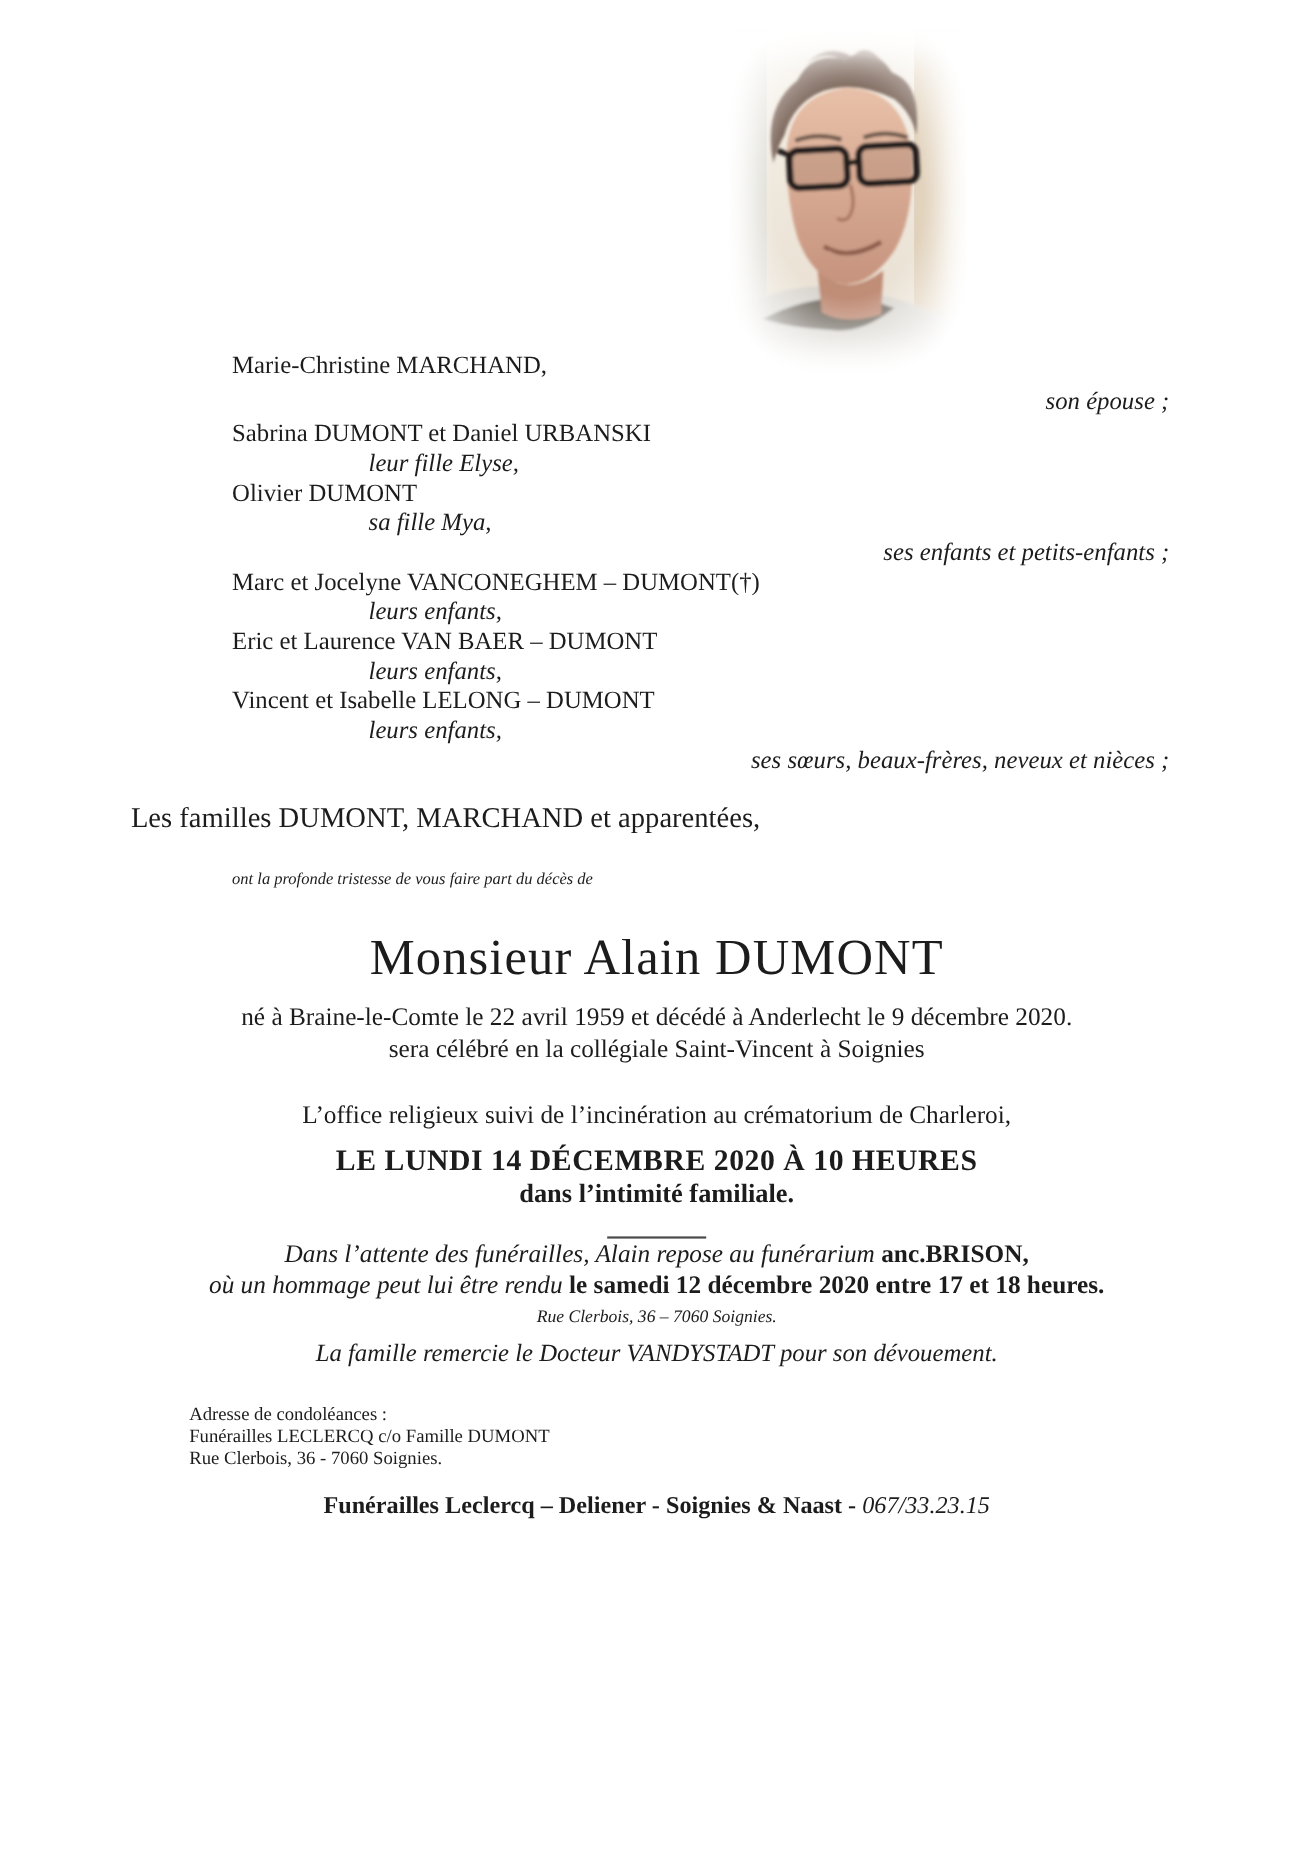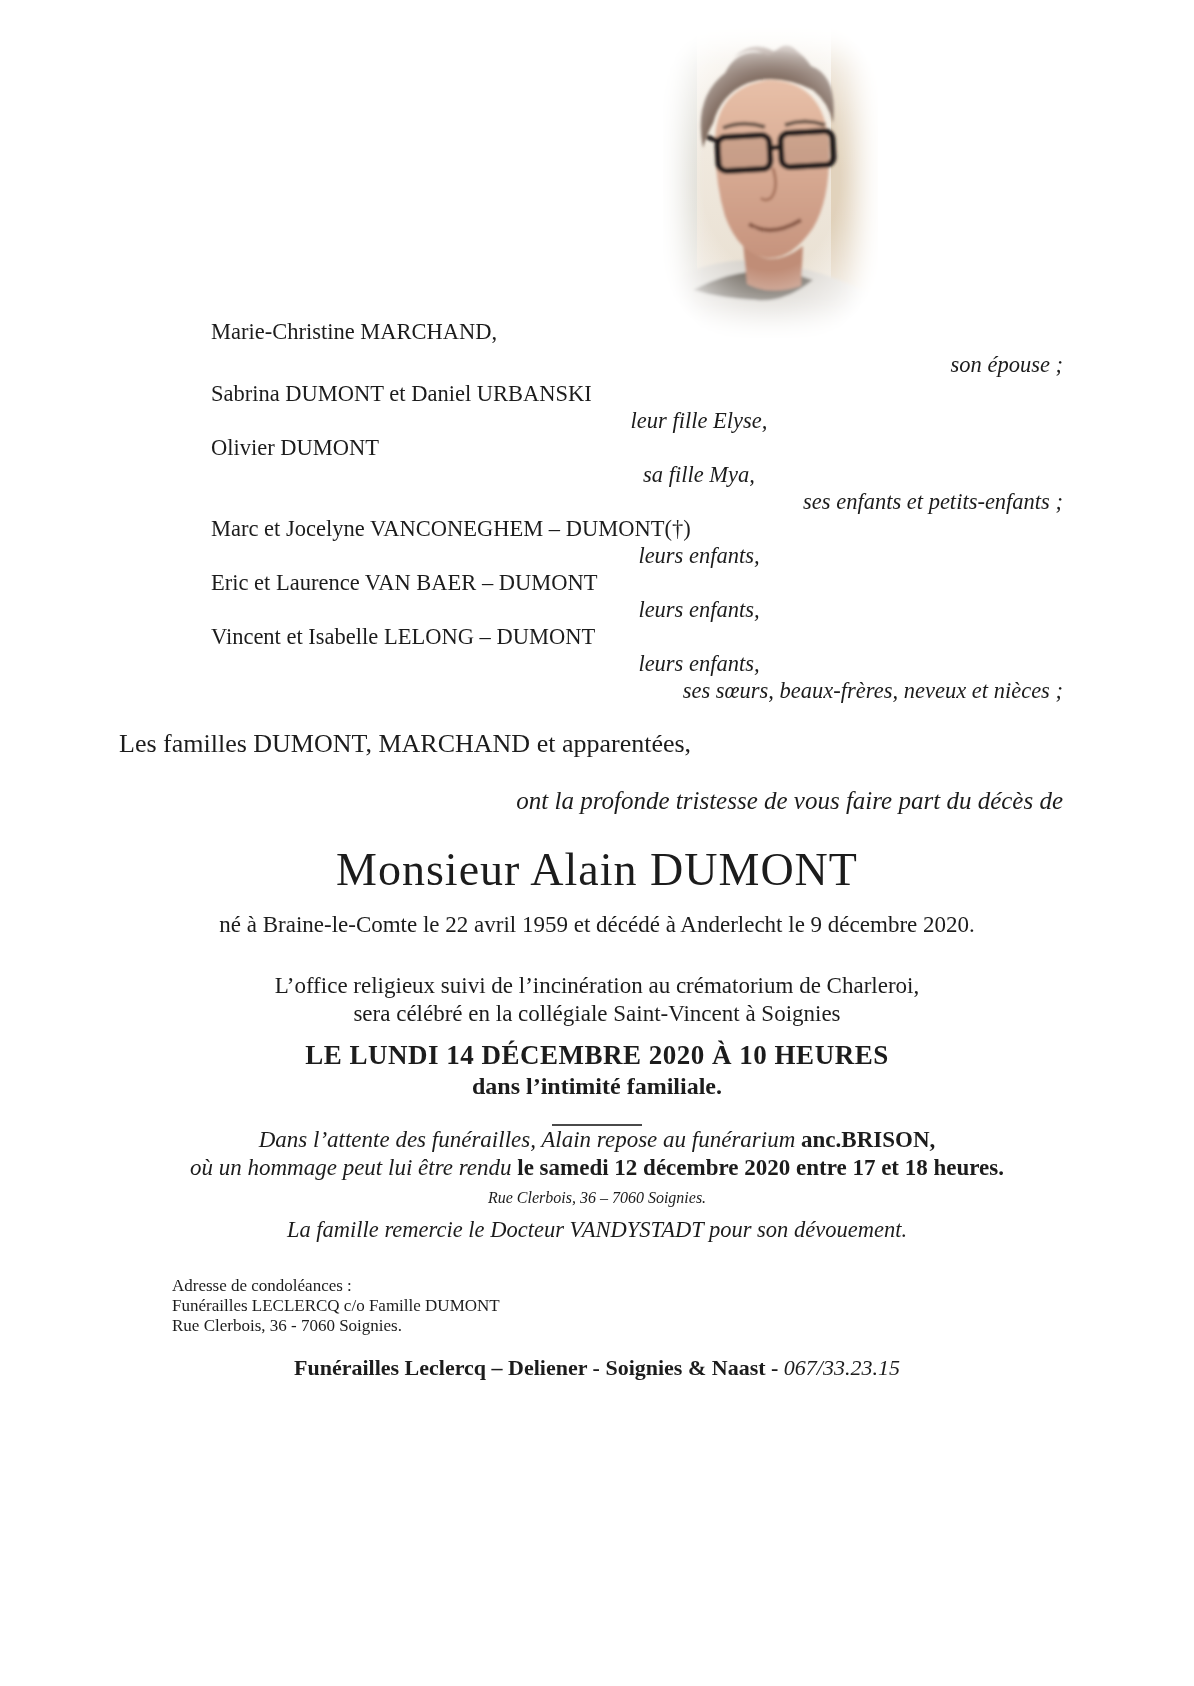--- a/index.html
+++ b/index.html
@@ -29,30 +29,30 @@
     background: radial-gradient(ellipse 62% 58% at 50% 48%, rgba(255,255,255,0) 52%, #ffffff 100%);
     box-shadow: inset 0 0 28px 16px #ffffff;
   }
 
   
   .family {
     margin: 318px 131px 0 211px;   
     font-size: 22.5px;
   }
   .line { line-height: 27px; white-space: nowrap; }
-  .indent { padding-left: 124px; text-align: center; }
+  .indent { padding-left: 124px; }
   .right { text-align: right; }
   .it { font-style: italic; }
   .b { font-weight: bold; }
 
   .mt6  { margin-top: 6px; }
   .mt2  { margin-top: 2px; }
 
   .families-line { margin: 26px 131px 0 119px; font-size: 26px; line-height: 27px; }
-  .announce-line { margin: 30px 131px 0 211px; font-size: 25px; line-height: 27px; text-align: right; font-style: italic; }
+  .announce-line { margin: 30px 131px 0 211px; font-size: 15px; line-height: 27px; text-align: left; font-style: italic; }
 
   .centered { text-align: center; }
 
   .deceased-name {
     margin-top: 28px;
     font-size: 46px;
     line-height: 56px;
     letter-spacing: 1px;
   }
   .life-dates { margin-top: 12px; font-size: 23px; line-height: 30px; }
@@ -146,22 +146,22 @@
     <div class="line right it">ses sœurs, beaux-frères, neveux et nièces ;</div>
   </div>
 
   <div class="families-line">Les familles DUMONT, MARCHAND et apparentées,</div>
 
   <div class="announce-line">ont la profonde tristesse de vous faire part du décès de</div>
 
   <div class="centered deceased-name">Monsieur Alain DUMONT</div>
   <div class="centered life-dates">né à Braine-le-Comte le 22 avril 1959 et décédé à Anderlecht le 9 décembre 2020.</div>
 
+  <div class="centered service-line2">sera célébré en la collégiale Saint-Vincent à Soignies</div>
   <div class="centered service-line1">L’office religieux suivi de l’incinération au crématorium de Charleroi,</div>
-  <div class="centered service-line2">sera célébré en la collégiale Saint-Vincent à Soignies</div>
   <div class="centered service-date">LE LUNDI 14 DÉCEMBRE 2020 À 10 HEURES</div>
   <div class="centered service-privacy">dans l’intimité familiale.</div>
 
   <div class="divider"></div>
 
   <div class="centered repose-line1"><span class="it">Dans l’attente des funérailles, Alain repose au funérarium </span><span class="b">anc.BRISON,</span></div>
   <div class="centered repose-line2"><span class="it">où un hommage peut lui être rendu </span><span class="b">le samedi 12 décembre 2020 entre 17 et 18 heures.</span></div>
   <div class="centered repose-address it">Rue Clerbois, 36 – 7060 Soignies.</div>
 
   <div class="centered thanks-line it">La famille remercie le Docteur VANDYSTADT pour son dévouement.</div>

